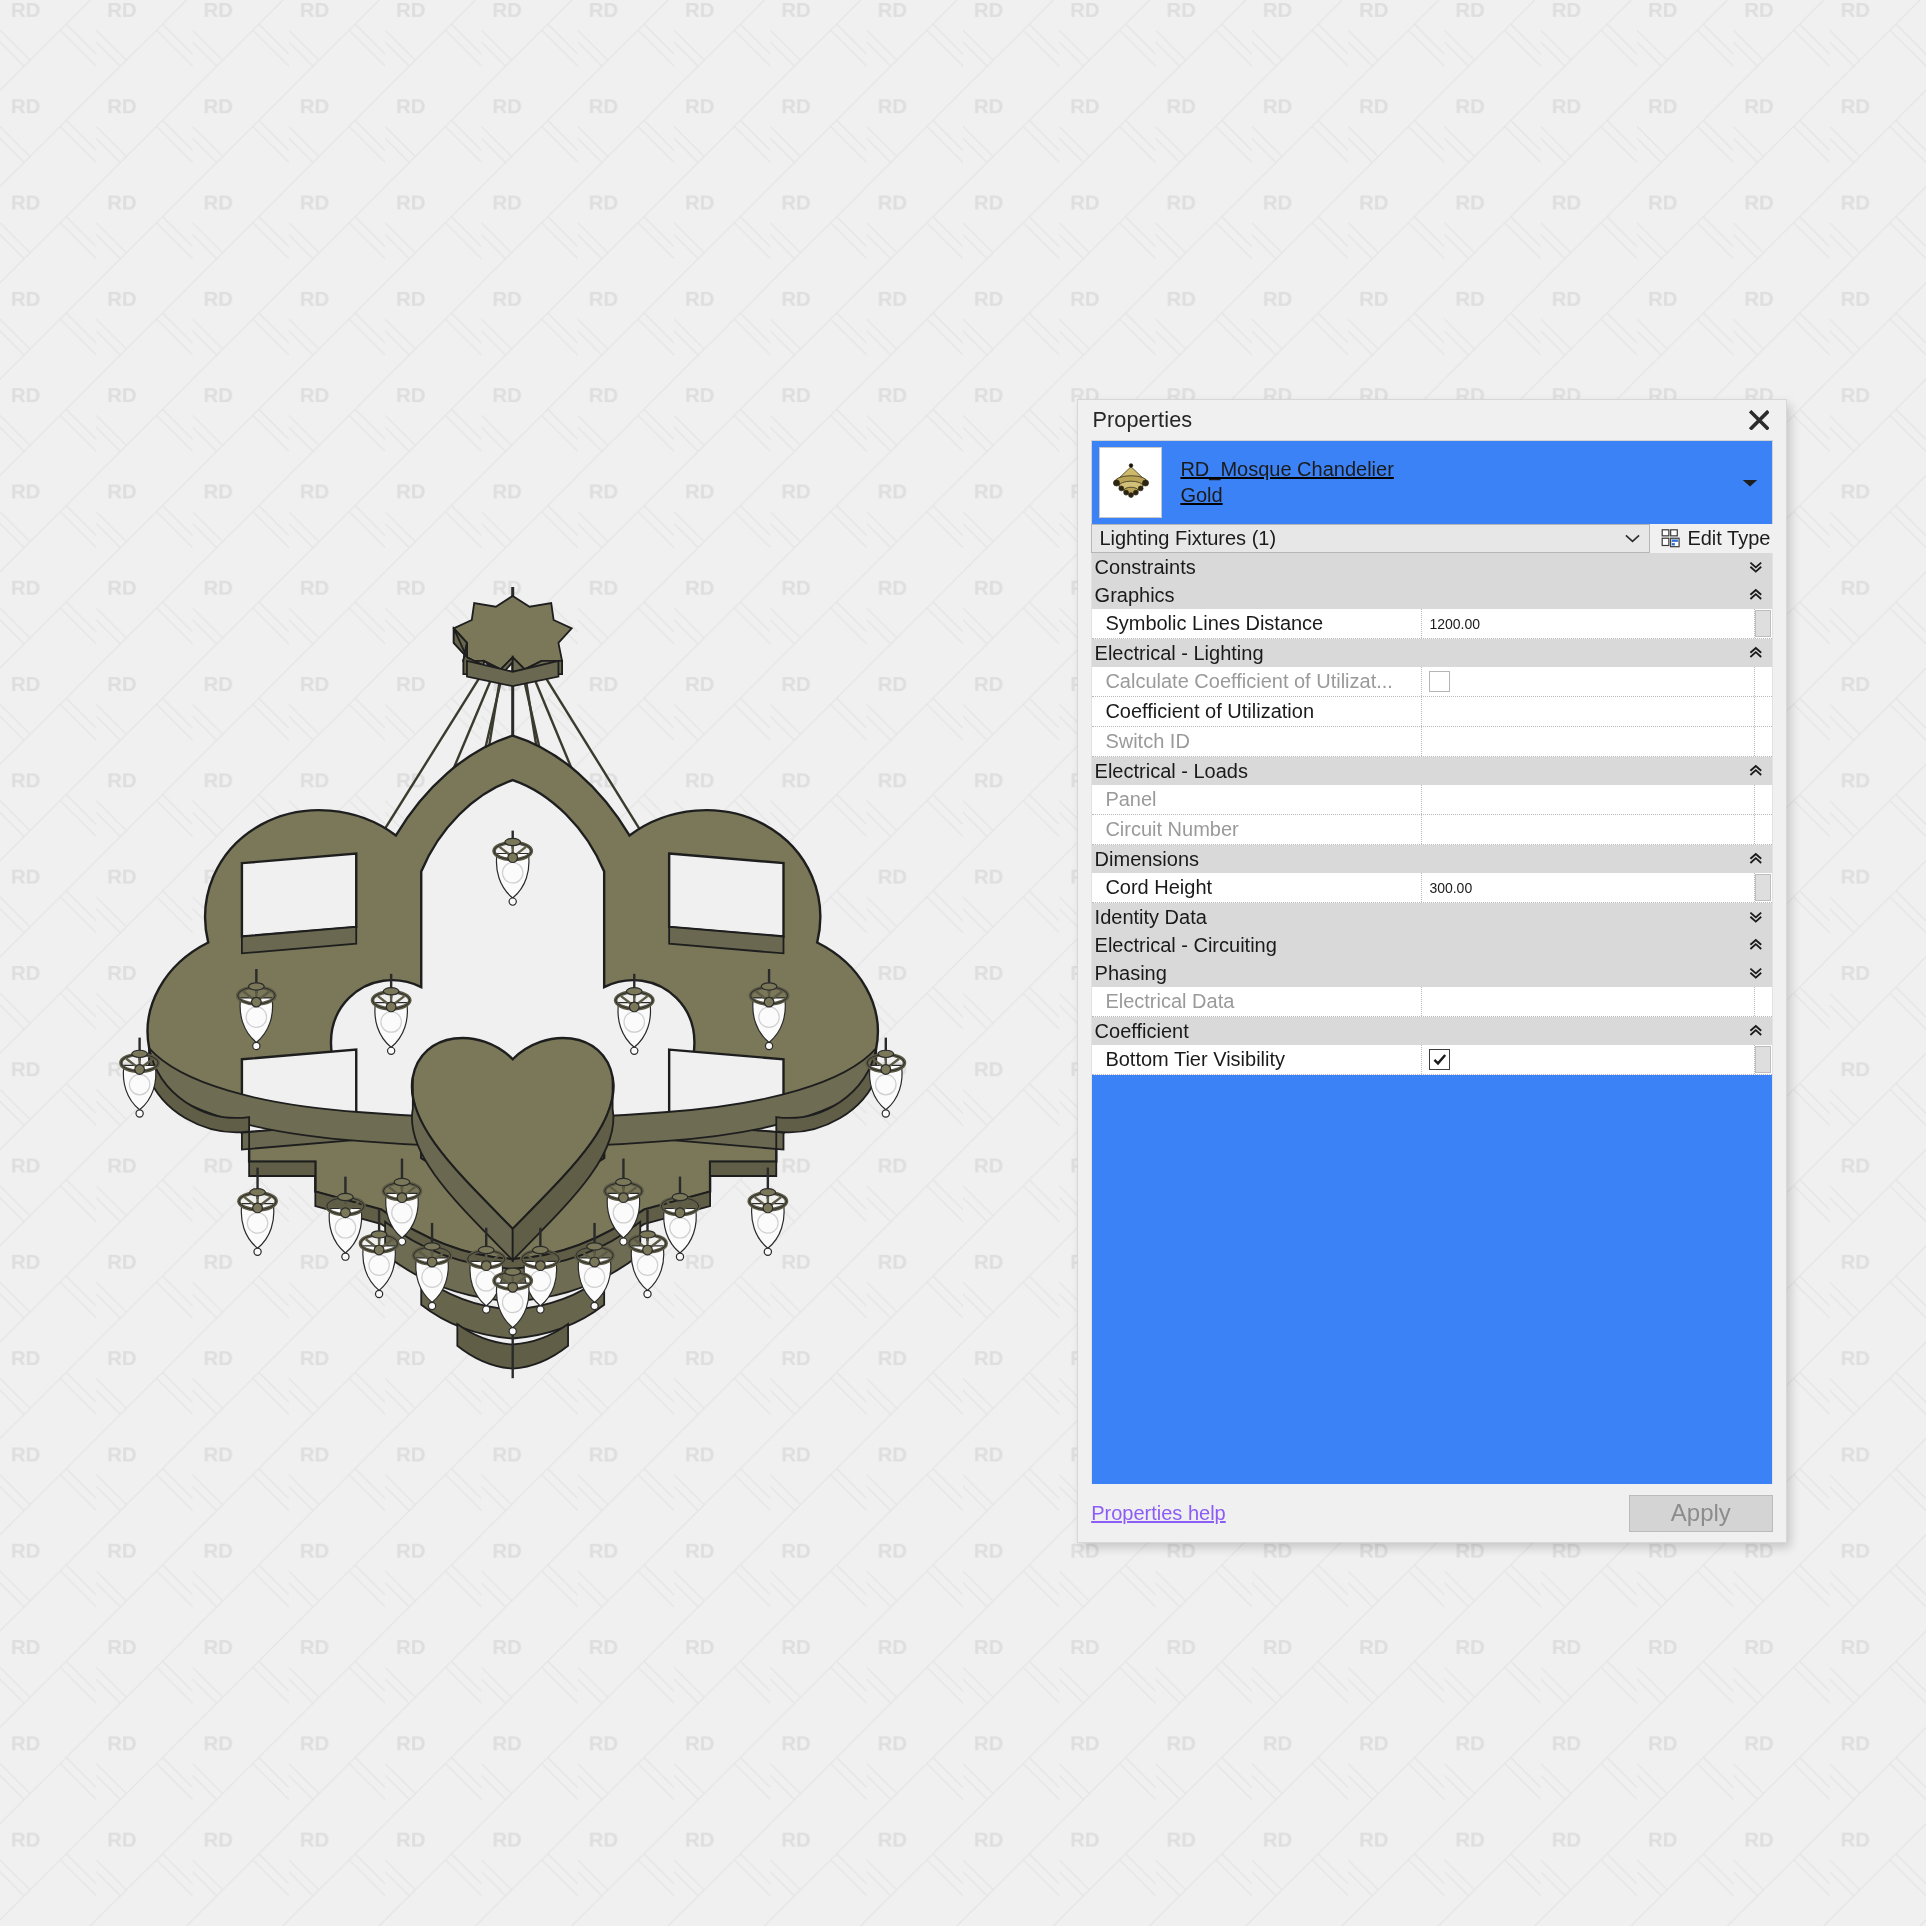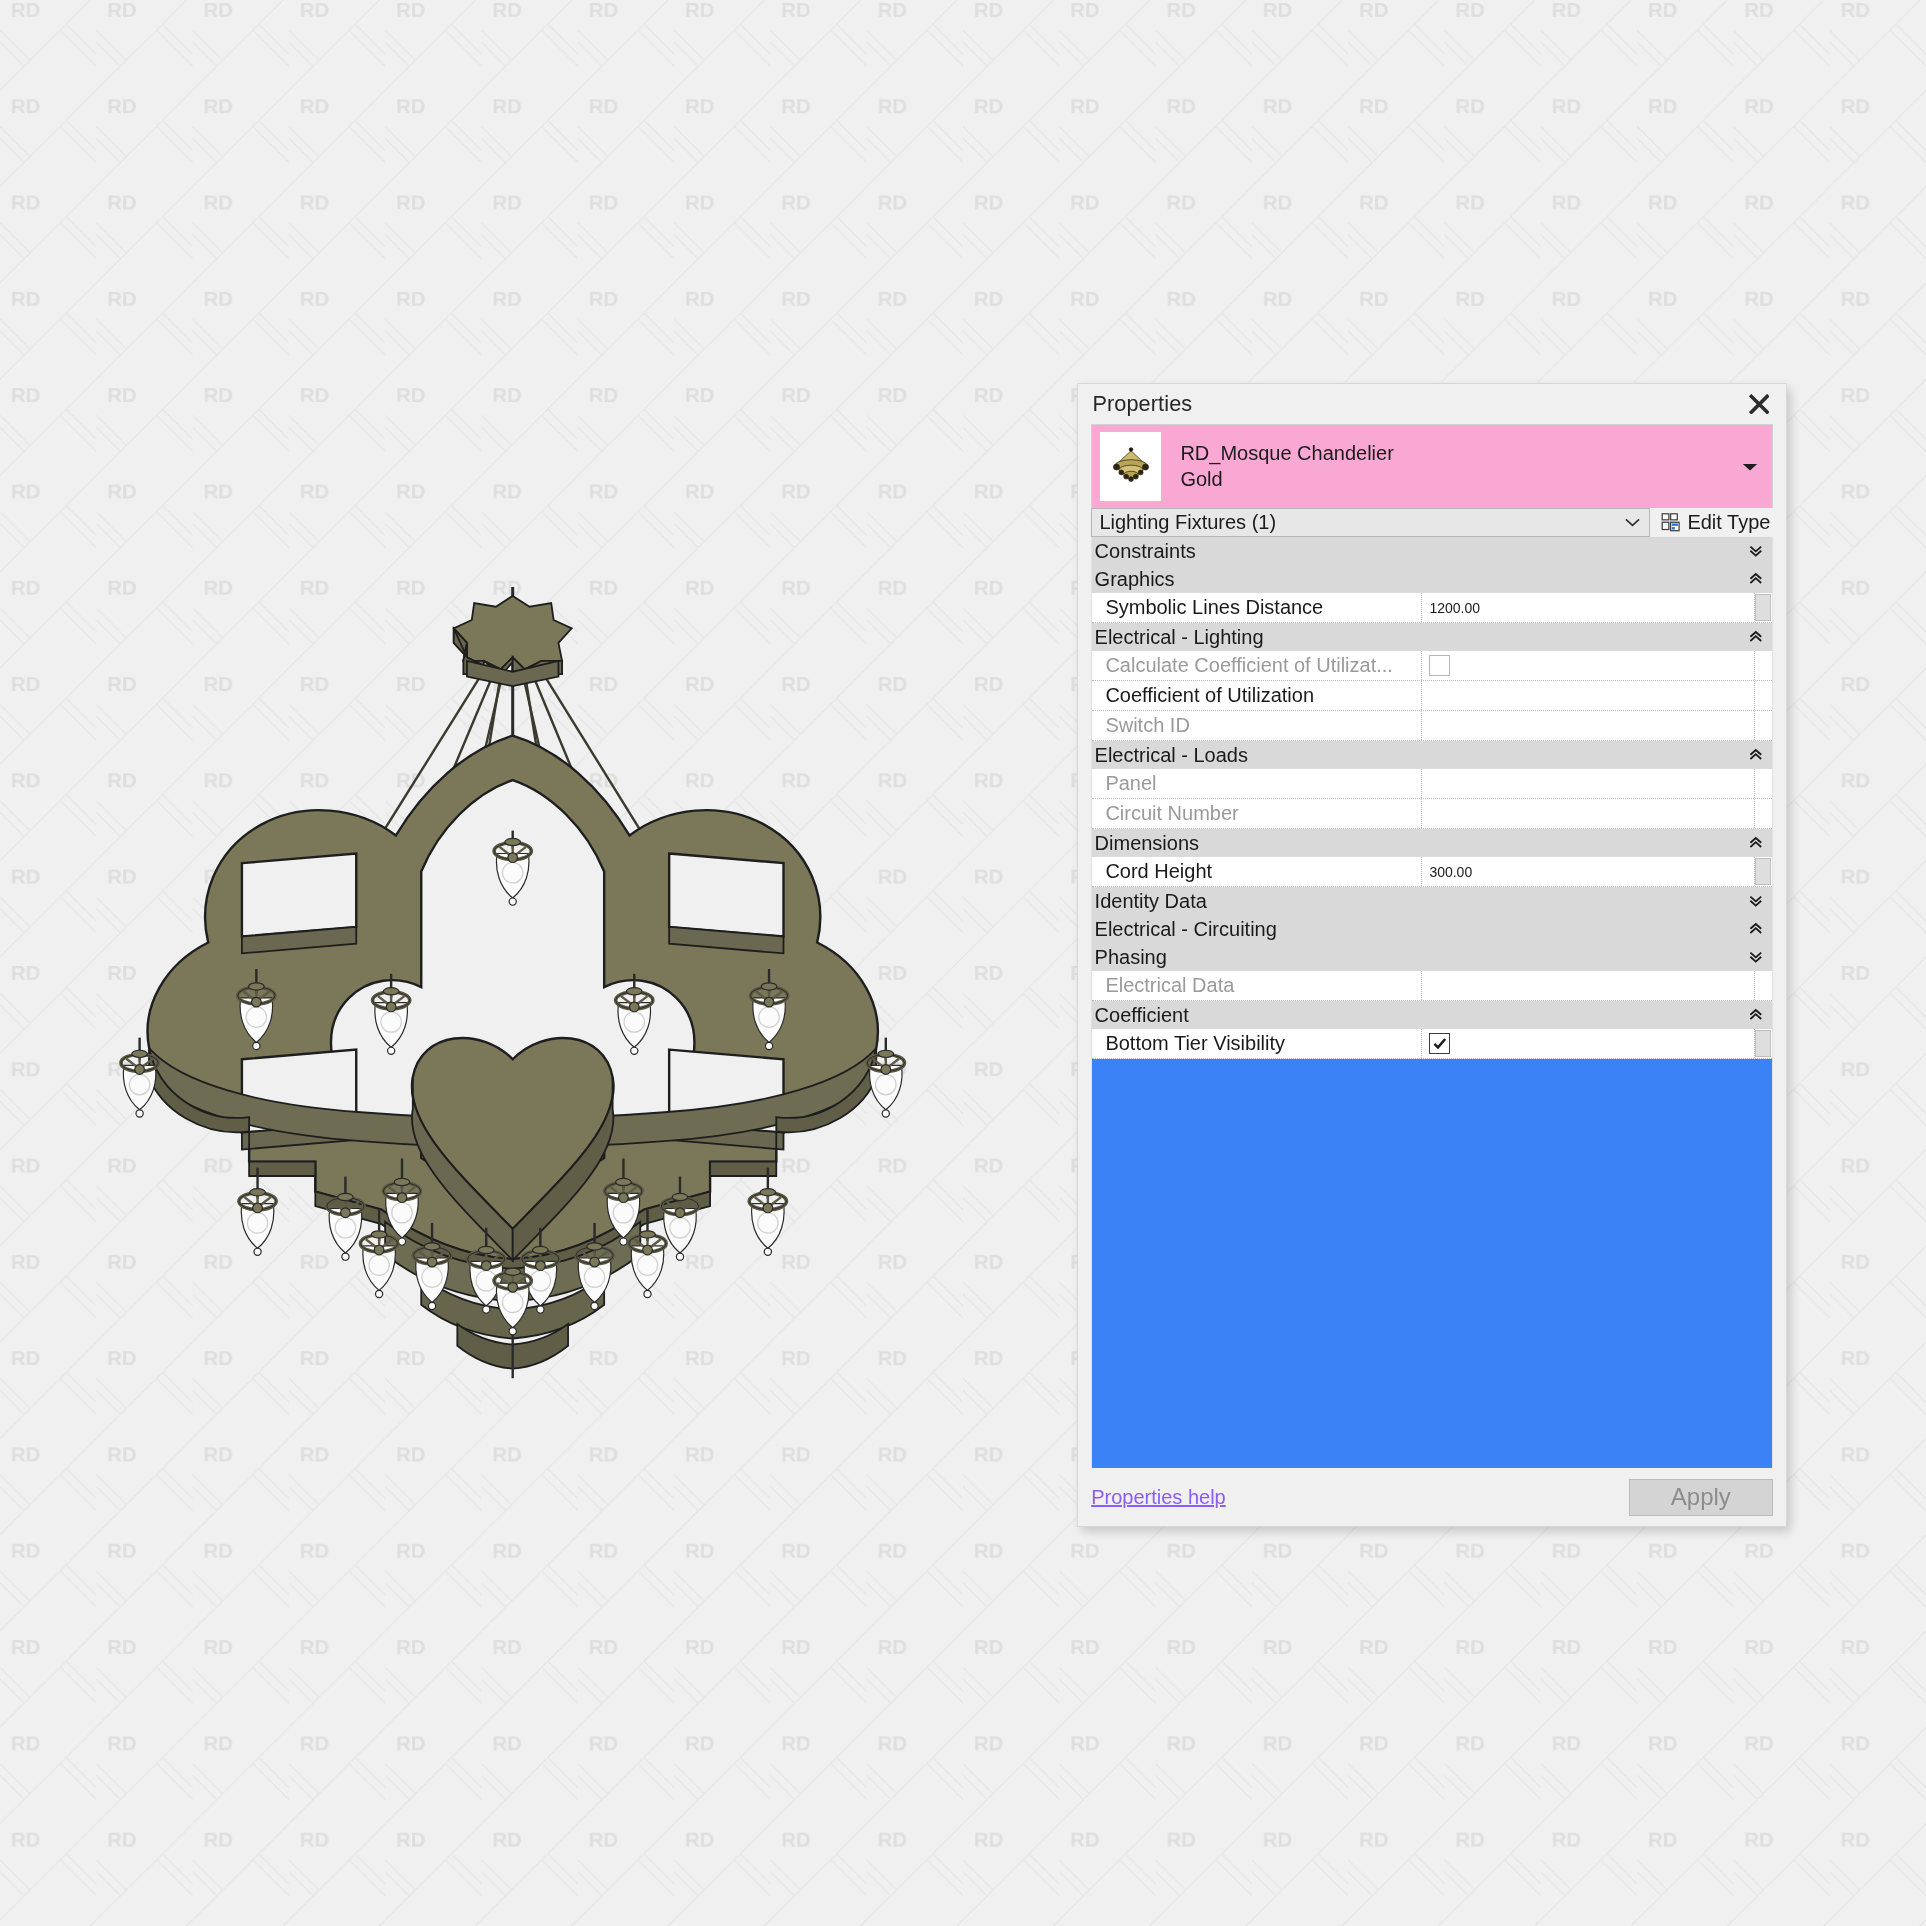--- a/index.html
+++ b/index.html
@@ -35,21 +35,21 @@
     width: 1023px;
     height: 1926px;
     z-index: 1;
   }
   #chandelier-svg { display:block; }
 
   
   #properties-panel {
     position: absolute;
     left: 1077px;
-    top: 383px;
+    top: 399px;
     width: 710px;
     height: 1144px;
     background: #f0f0f0;
     border: 0.6px solid #d7d7d7;
     box-shadow: 3.6px 4.8px 9.6px rgba(0,0,0,0.18);
     z-index: 5;
     font-family: "Liberation Sans", sans-serif;
     box-sizing: border-box;
     display: flex;
     flex-direction: column;
@@ -79,26 +79,27 @@
   }
   .close-btn svg { display:block; }
 
   
   .type-header {
     margin: 0 13.2px;
     height: 84px;
     flex: 0 0 84px;
     border: 0.6px solid #d2d2d2;
     border-bottom: none;
-    background: #f9a8d4;
+    background: #3b82f6;
     display: flex;
     align-items: center;
     padding: 0 6px 0 7.2px;
     box-sizing: border-box;
     position: relative;
+    text-decoration: underline;
   }
   .type-thumb {
     width: 63px;
     height: 71px;
     background: #ffffff;
     border: 0.6px solid #c8c8c8;
     flex: 0 0 63px;
     display: flex;
     align-items: center;
     justify-content: center;

